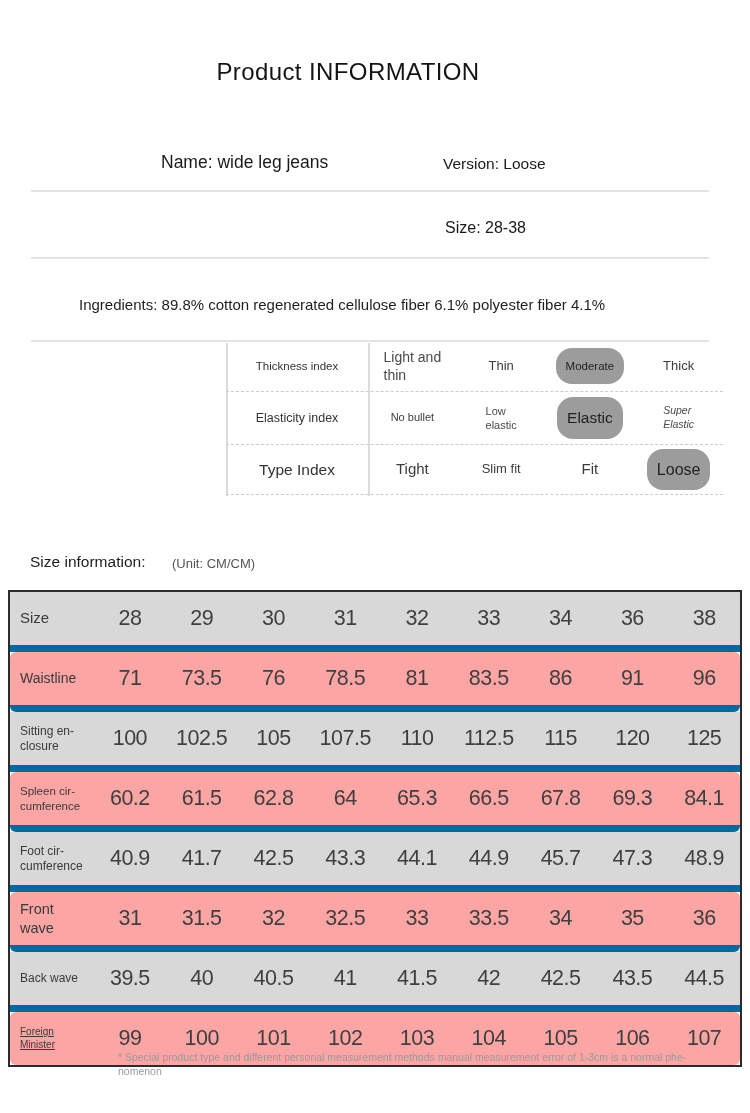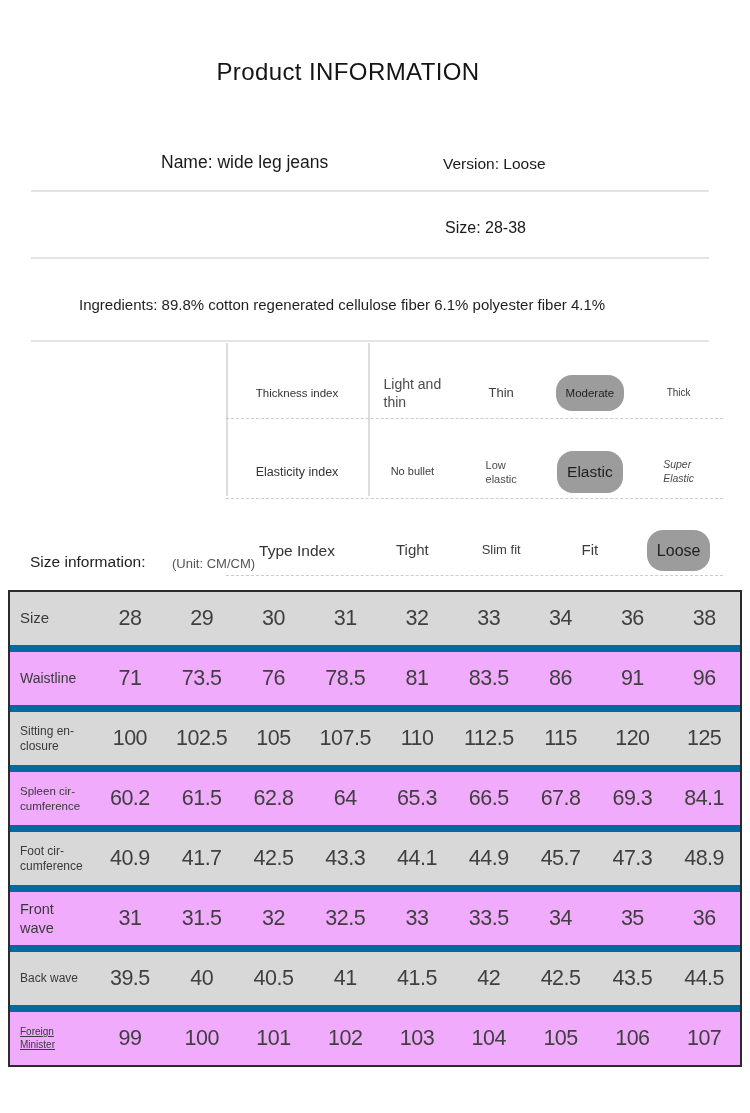--- a/index.html
+++ b/index.html
@@ -19,41 +19,41 @@
   .divider{left:31px;width:678px;height:2px;background:#e4e4e4;}
   .d1{top:190px;} .d2{top:257px;} .d3{top:340px;}
 
   
   .pi{left:31px;top:341px;width:692px;height:156px;}
   .pi-heading{position:absolute;left:0;top:0;width:195px;height:156px;
     display:flex;align-items:center;justify-content:center;font-size:16px;color:#2a2a2a;}
   .pi-vline{position:absolute;top:2px;height:153px;width:2px;background:#dcdcdc;}
   .pi-v1{left:195px;} .pi-v2{left:337px;}
   .pi-rows{position:absolute;left:195px;top:0;width:497px;}
-  .pi-row{display:flex;border-bottom:1.5px dashed #cccccc;align-items:center;margin-top:27px;}
+  .pi-row{display:flex;border-bottom:1.5px dashed #cccccc;align-items:center;}
   .pi-row:nth-child(1){height:50px;}
   .pi-row:nth-child(2){height:52px;}
   .pi-row:nth-child(3){height:49px;}
   .pi-label{width:142px;text-align:center;color:#333;}
   .pi-vals{flex:1;display:flex;}
   .pi-cell{flex:1;display:flex;align-items:center;justify-content:center;color:#3c3c3c;}
   .pi-text{text-align:center;line-height:1.25;}
   .pi-text.multiline{text-align:left;line-height:1.3;color:#4a4a4a;}
   .pill{background:#9c9c9c;border-radius:16px;padding:12px 10px;color:#1f1f1f;
     text-align:center;line-height:1.1;}
 
   
   .size-info{left:30px;top:553px;font-size:15.5px;color:#1d1d1d;}
   .unit{left:172px;top:556px;font-size:13px;color:#555;}
 
   .size-table{left:8px;top:590px;width:734px;border:2.5px solid #2b2b2b;box-sizing:border-box;}
   .s-row{display:flex;height:53px;align-items:center;border-bottom:7px solid #0369a1;}
   .s-row:last-child{border-bottom:none;}
   .s-row.gray{background:#d8d8d8;}
-  .s-row.light{background:#f0abfc;}
+  .s-row.light{background:#fca5a5;border-radius:6px;}
   .s-label{width:84px;padding-left:10px;box-sizing:border-box;color:#3a3a3a;line-height:1.25;}
   .s-cell{flex:1;text-align:center;font-size:21.5px;letter-spacing:-0.5px;color:#3f3f3f;}
 
   
   .footnote{left:118px;top:1050px;width:580px;font-size:10.5px;line-height:14px;color:#9a9a9a;}
 </style>
 </head>
 <body>
 
 <div class="page">
@@ -83,21 +83,21 @@
             <div class="pi-cell">
               <div class="pi-text multiline" style="font-size: 14px;">Light and<br>thin</div>
             </div>
             <div class="pi-cell">
               <div class="pi-text" style="font-size: 13px;">Thin</div>
             </div>
             <div class="pi-cell">
               <div class="pill" style="font-size: 11.5px;">Moderate</div>
             </div>
             <div class="pi-cell">
-              <div class="pi-text" style="font-size: 10px;">Thick</div>
+              <div class="pi-text" style="font-size: 13px;">Thick</div>
             </div>
           </div>
         </div>
         <div class="pi-row">
           <div class="pi-label" style="font-size: 12.5px;">Elasticity index</div>
           <div class="pi-vals">
             <div class="pi-cell">
               <div class="pi-text" style="font-size: 11px;">No bullet</div>
             </div>
             <div class="pi-cell">
@@ -226,14 +226,18 @@
         <div class="s-cell">101</div>
         <div class="s-cell">102</div>
         <div class="s-cell">103</div>
         <div class="s-cell">104</div>
         <div class="s-cell">105</div>
         <div class="s-cell">106</div>
         <div class="s-cell">107</div>
       </div>
     </div>
 
+  <div class="abs footnote">
+    <span>* Special product type and different personal measurement methods manual measurement error of 1-3cm is a normal phe-</span><br>
+    <span>nomenon</span>
+  </div>
 
 </div>
 
 </body></html>

